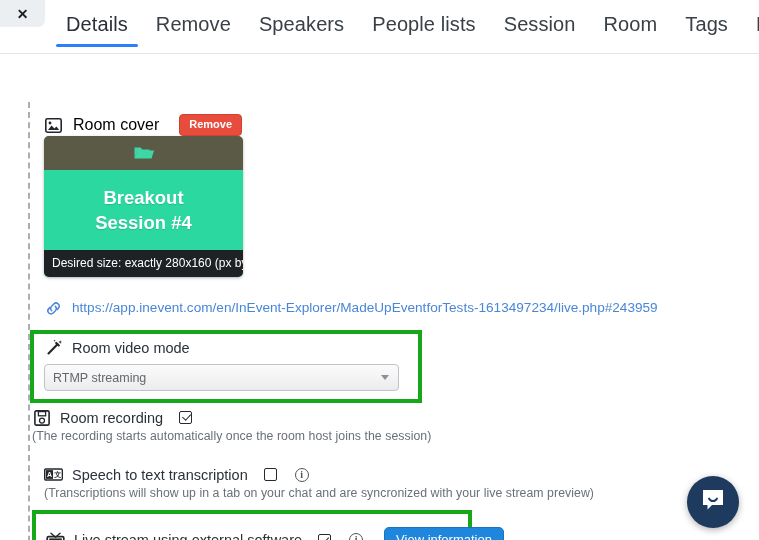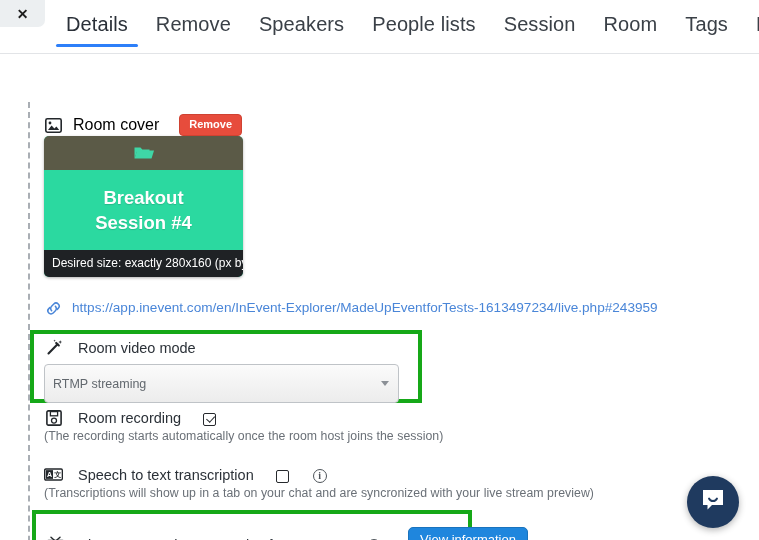--- a/index.html
+++ b/index.html
@@ -78,22 +78,22 @@
   }
   .dashed-rail {
     position: absolute;
     left: 28px; top: 48px;
     width: 0; height: 470px;
     border-left: 2px dashed #a9aeb4;
   }
 
   .row-label {
     display: flex;
-    align-items: flex-end;
-    gap: 15px;
+    align-items: center;
+    gap: 9px;
     font-size: 14.5px;
     color: #2b3138;
   }
   .sub {
     font-size: 12.3px;
     color: #6a7077;
     margin-top: 3px;
     letter-spacing: 0.05px;
     text-align: right;
   }
@@ -185,21 +185,21 @@
     background: #ffffff;
   }
   .hl-video { left: 30px; top: 276px; width: 392px; height: 73px; }
   .hl-live  { left: 32px; top: 456px; width: 440px; height: 72px; }
 
   
   .video-sec { position: absolute; left: 44px; top: 285px; width: 370px; }
   .select-box {
     margin-top: 8px;
     width: 355px;
-    height: 39px;
+    height: 27px;
     border: 1px solid #bfc3c7;
     border-radius: 4px;
     background: linear-gradient(#fbfbfb, #ececec);
     display: flex;
     align-items: center;
     padding: 0 8px;
     font-size: 12.5px;
     color: #62686e;
     cursor: pointer;
     position: relative;
@@ -207,21 +207,21 @@
   .select-box .caret {
     position: absolute;
     right: 9px;
     width: 0; height: 0;
     border-left: 4px solid transparent;
     border-right: 4px solid transparent;
     border-top: 5px solid #8b9096;
   }
 
   
-  .rec-sec   { position: absolute; left: 44px; top: 355px; }
+  .rec-sec   { position: absolute; left: 32px; top: 355px; }
   .trans-sec { position: absolute; left: 44px; top: 412px; }
   .live-sec  { position: absolute; left: 46px; top: 473px; }
 
   .cbx {
     width: 13px; height: 13px;
     border: 1.6px solid #26292d;
     border-radius: 2px;
     display: inline-block;
     position: relative;
     margin-left: 7px;

